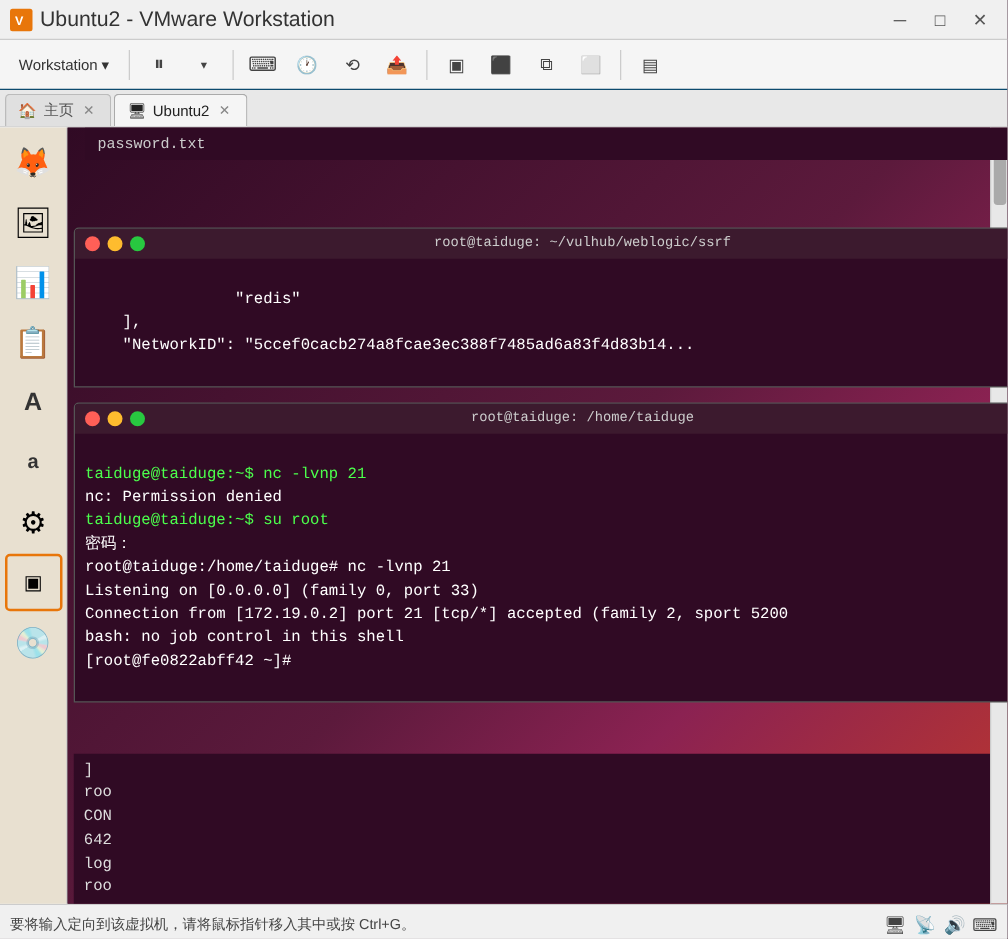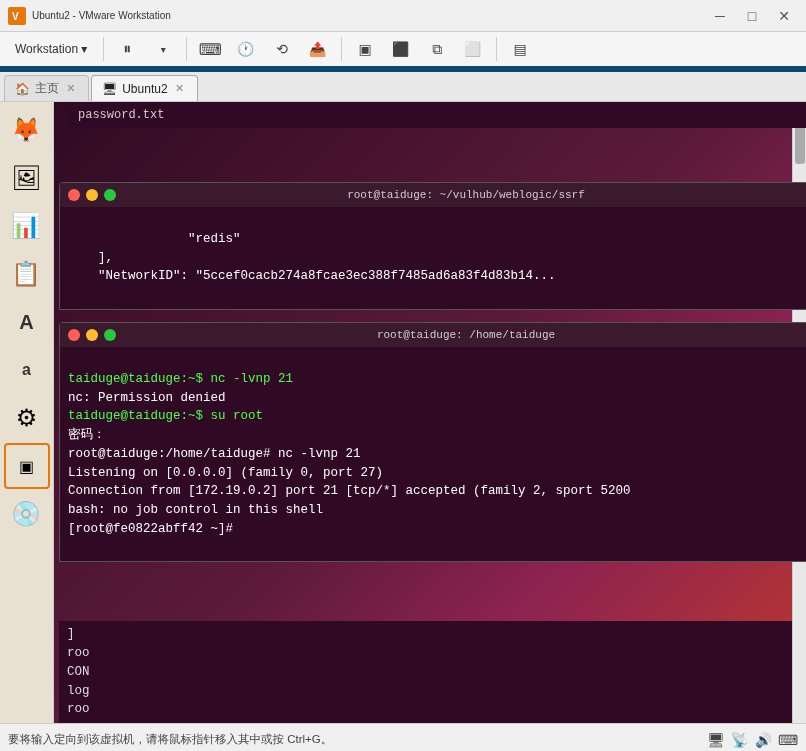--- a/index.html
+++ b/index.html
@@ -31,21 +31,21 @@
       border-radius: 2px;
       display: flex;
       align-items: center;
       justify-content: center;
       color: white;
       font-size: 10px;
       font-weight: bold;
     }
     #titlebar-title {
       flex: 1;
-      font-size: 10px;
+      font-size: 17px;
       color: #333;
     }
     #titlebar-controls {
       display: flex;
       gap: 4px;
     }
     .title-btn {
       width: 28px;
       height: 22px;
       border: none;
@@ -58,21 +58,21 @@
       color: #555;
     }
 
     
     #toolbar {
       background: #f5f5f5;
       height: 40px;
       display: flex;
       align-items: center;
       padding: 0 6px;
-      border-bottom: 6px solid #0c4a6e;
+      border-bottom: 1px solid #0c4a6e;
       gap: 4px;
     }
     .toolbar-btn {
       height: 30px;
       padding: 0 8px;
       border: 1px solid transparent;
       background: transparent;
       cursor: pointer;
       display: flex;
       align-items: center;
@@ -415,31 +415,32 @@
         <span class="term-btn term-btn-yellow"></span>
         <span class="term-btn term-btn-green"></span>
         <span class="term-title">root@taiduge: /home/taiduge</span>
       </div>
       <div class="terminal-body">
 <span class="green-text">taiduge@taiduge:~$ nc -lvnp 21</span>
 <span class="white-text">nc: Permission denied</span>
 <span class="green-text">taiduge@taiduge:~$ su root</span>
 <span class="white-text">密码：</span>
 <span class="white-text">root@taiduge:/home/taiduge# nc -lvnp 21</span>
-<span class="white-text">Listening on [0.0.0.0] (family 0, port 27)</span>
+<span class="white-text">Listening on [0.0.0.0] (family 0, port 33)</span>
 <span class="white-text">Connection from [172.19.0.2] port 21 [tcp/*] accepted (family 2, sport 5200</span>
 <span class="white-text">bash: no job control in this shell</span>
 <span class="white-text">[root@fe0822abff42 ~]#</span>
       </div>
     </div>
 
     <div style="position:absolute;bottom:0;left:5px;right:14px;background:#300a24;z-index:2;padding:4px 8px;font-family:'Courier New',monospace;font-size:12.5px;color:#ddd;line-height:1.5;">
       <div>]</div>
       <div>roo</div>
       <div>CON</div>
+      <div>642</div>
       <div>log</div>
       <div>roo</div>
     </div>
 
     <div id="scrollbar-v">
       <div class="scrollbar-thumb"></div>
     </div>
   </div>
 </div>
 

